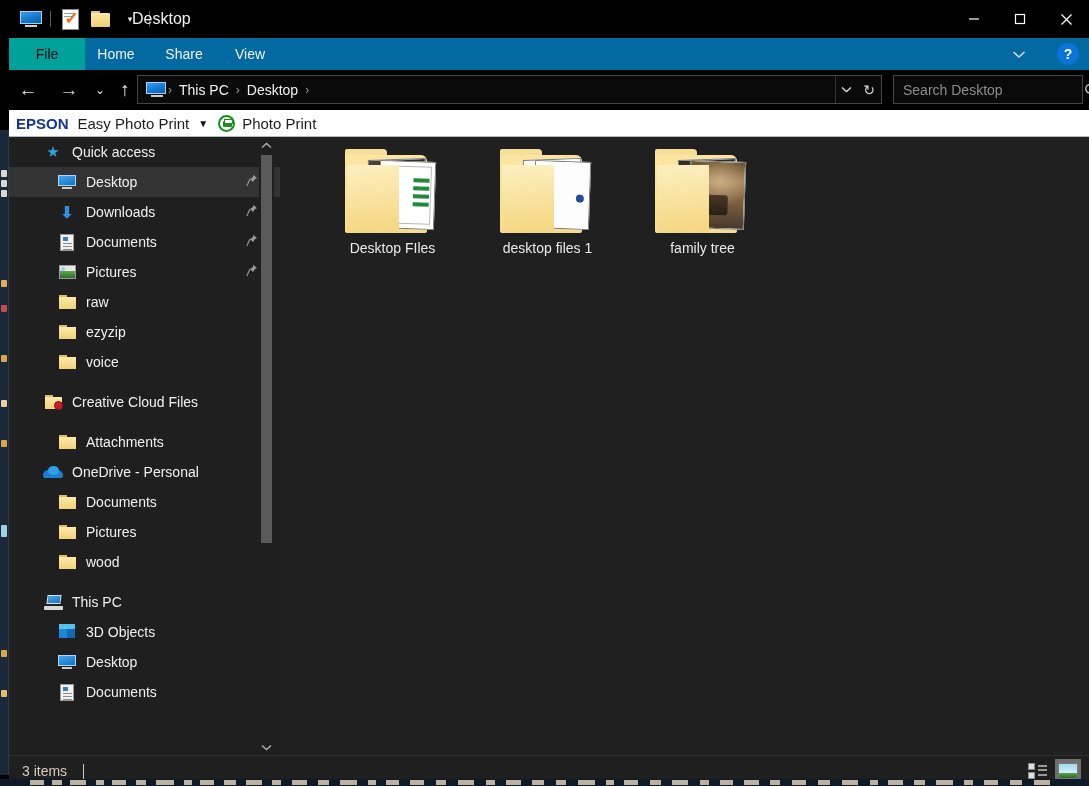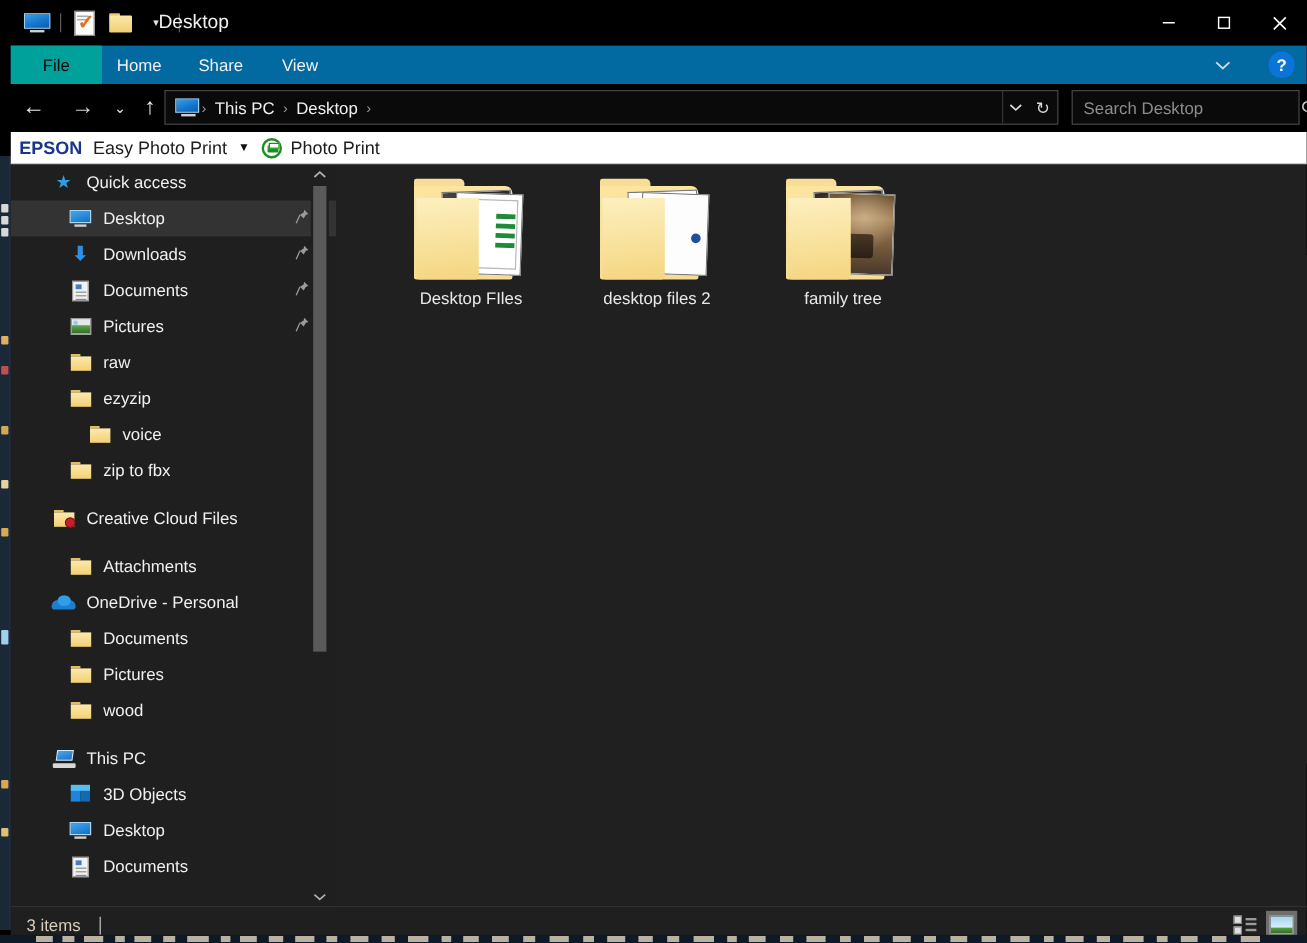--- a/index.html
+++ b/index.html
@@ -599,37 +599,28 @@
       </div>
       <div class="sb-row" style="padding-left:48px">
         <span class="sb-ico">
             <span class="folder-ico">
               <span class="t"></span>
               <span class="b"></span>
             </span>
           </span>
         <span class="sb-label">ezyzip</span>
       </div>
-      <div class="sb-row" style="padding-left:64px">
+      <div class="sb-row" style="padding-left:48px">
         <span class="sb-ico">
             <span class="folder-ico">
               <span class="t"></span>
               <span class="b"></span>
             </span>
           </span>
         <span class="sb-label">voice</span>
-      </div>
-      <div class="sb-row" style="padding-left:48px">
-        <span class="sb-ico">
-            <span class="folder-ico">
-              <span class="t"></span>
-              <span class="b"></span>
-            </span>
-          </span>
-        <span class="sb-label">zip to fbx</span>
       </div>
 
       <div class="sb-gap"></div>
 
       <div class="sb-row" style="padding-left:34px">
         <span class="sb-ico">
           <span class="cc-ico">
               <span class="t"></span>
               <span class="b"></span>
               <span class="badge"></span>
@@ -780,21 +771,21 @@
                 <span class="tl" style="top:58px;width:30px"></span>
               </span>
             </div>
             <div class="sheet s2">
               <span class="art-doc-seal">
                   <span class="dot"></span>
                 </span>
             </div>
             <div class="front"></div>
           </div>
-          <div class="item-label">desktop files 2</div>
+          <div class="item-label">desktop files 1</div>
         </div>
 
         <div class="item">
           <div class="thumb-folder">
             <div class="backtab"></div>
             <div class="back"></div>
             <div class="sheet s1">
                 <span class="art-sepia-a"></span>
               </div>
             <div class="sheet s2">

